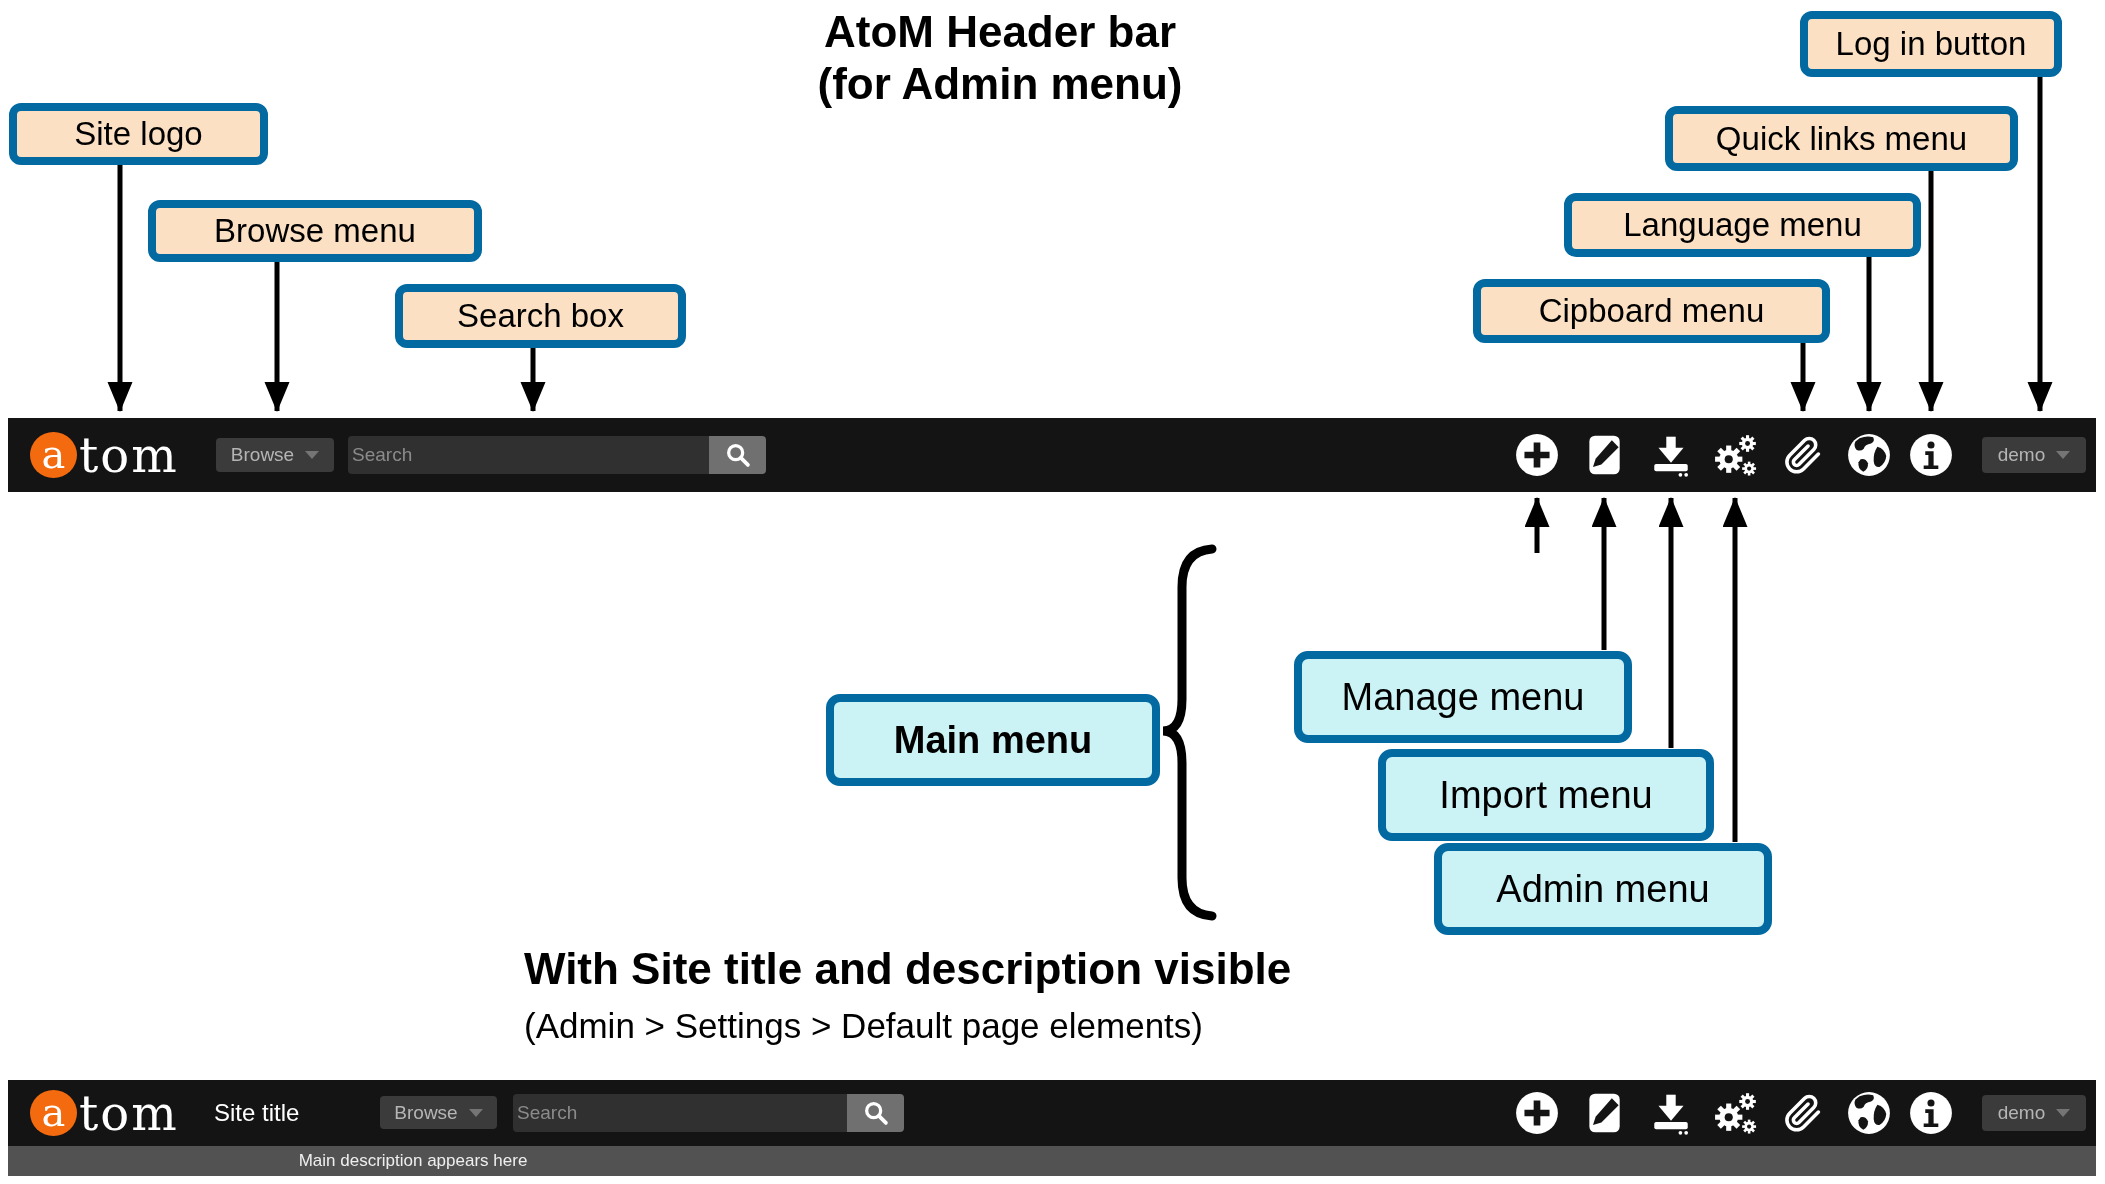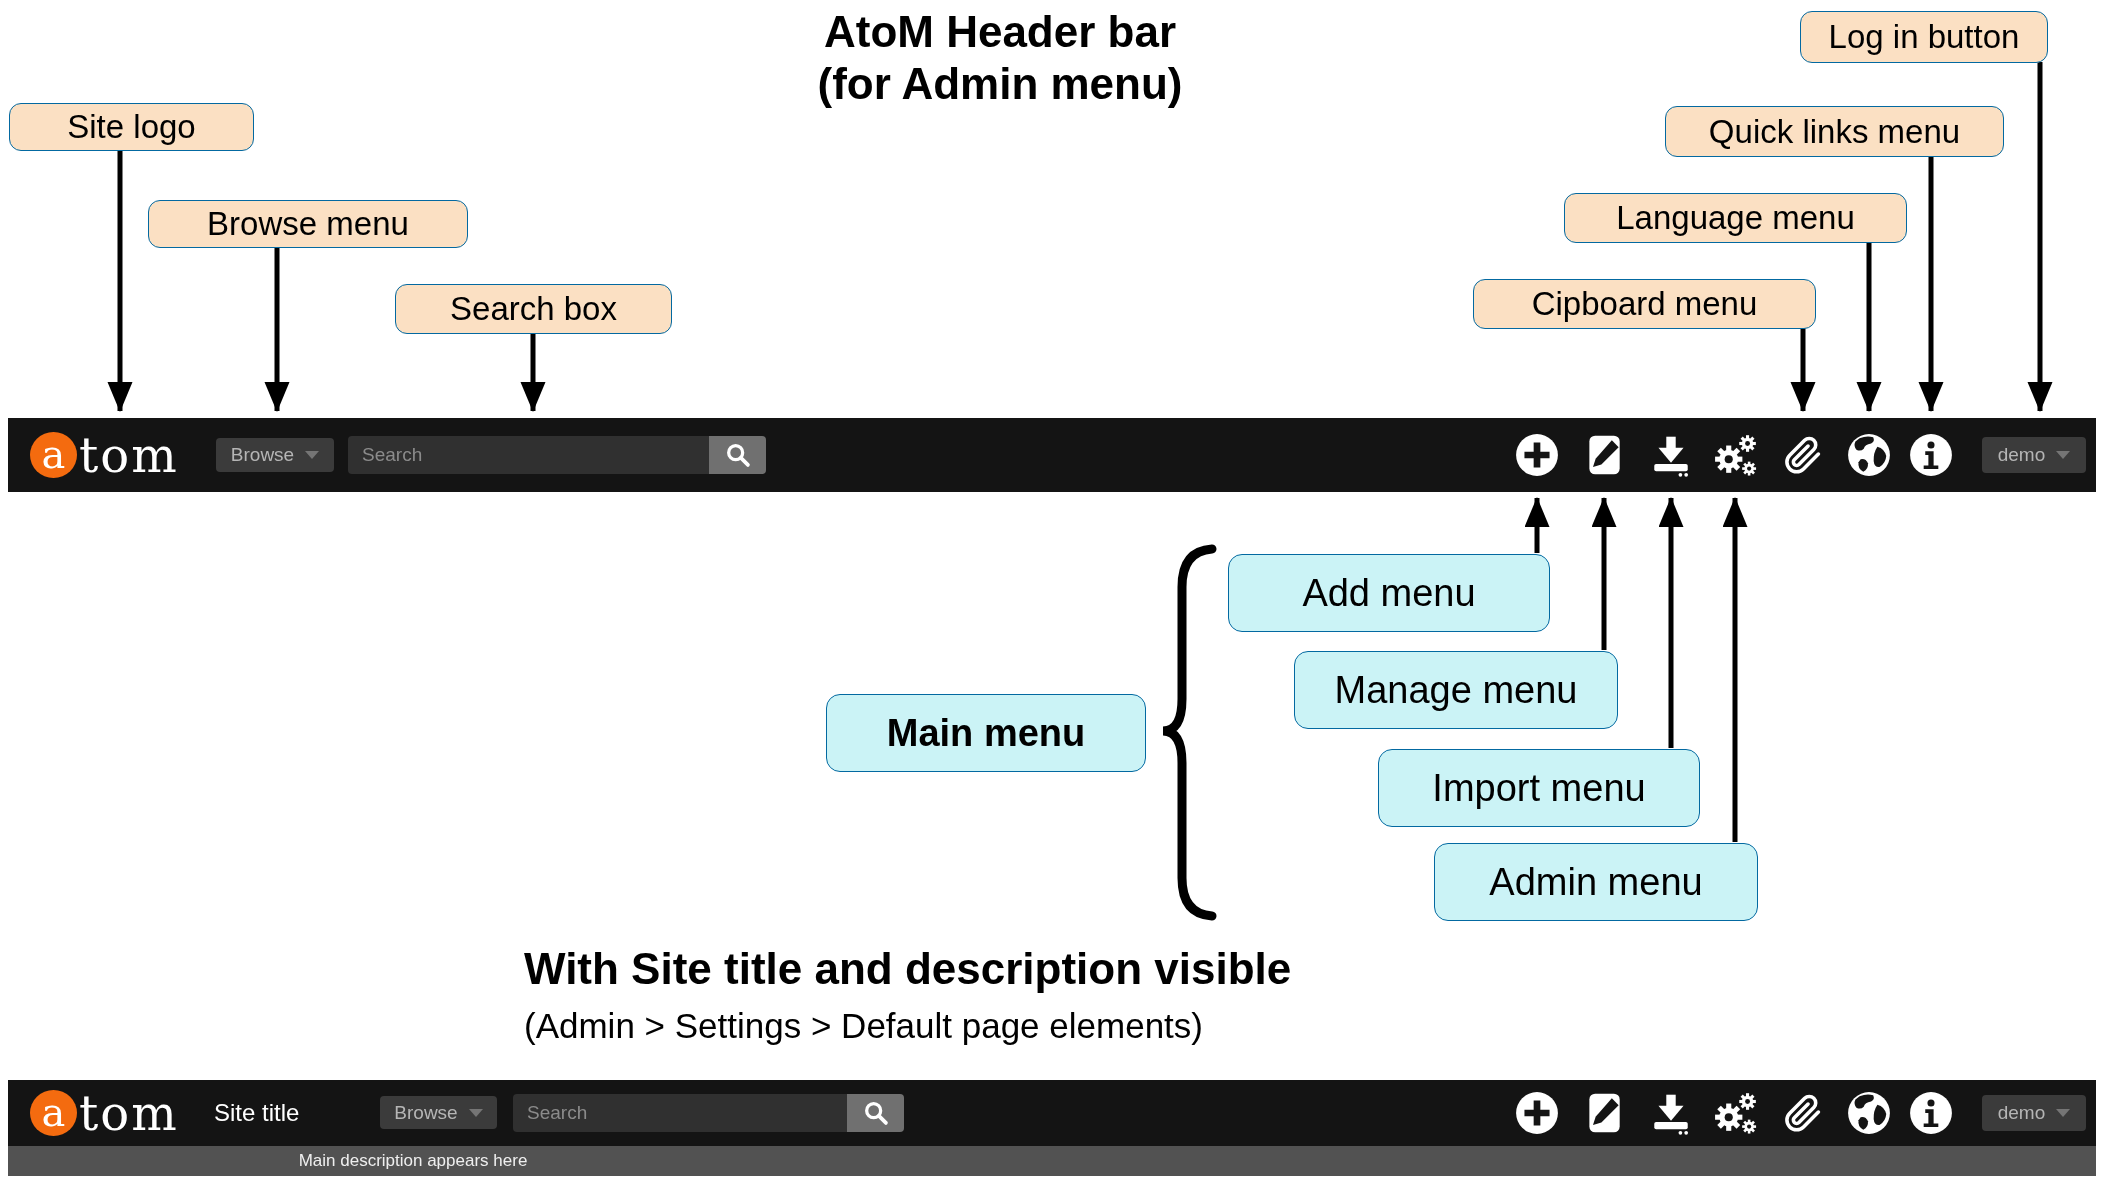--- a/index.html
+++ b/index.html
@@ -6,21 +6,21 @@
   .canvas{position:relative;width:2105px;height:1184px;background:#fff;overflow:hidden;
           font-family:"Liberation Sans",sans-serif;color:#000;}
   
   .overlay{position:absolute;left:0;top:0;z-index:3;pointer-events:none;}
   .main-title{position:absolute;left:520px;top:6px;width:960px;text-align:center;
               font-size:44px;font-weight:bold;line-height:1.18;z-index:2;}
   .section-title{position:absolute;left:524px;top:944px;width:1000px;z-index:2;}
   .section-title .h{font-size:44px;font-weight:bold;}
   .section-title .sub{font-size:35px;margin-top:12px;font-weight:normal;}
   .callout{position:absolute;display:flex;align-items:center;justify-content:center;
-           background:#FBE0C3;border:1px solid #0369a1;border-radius:12px;font-size:33px;z-index:4;}
+           background:#FBE0C3;border:8px solid #0369a1;border-radius:12px;font-size:33px;z-index:4;}
   .callout.cyan{background:#CBF3F6;border-radius:14px;font-size:38px;}
   .c-site-logo{left:9px;top:103px;width:243px;height:46px;}
   .c-browse{left:148px;top:200px;width:318px;height:46px;}
   .c-search{left:395px;top:284px;width:275px;height:48px;}
   .c-clip{left:1473px;top:279px;width:341px;height:48px;}
   .c-lang{left:1564px;top:193px;width:341px;height:48px;}
   .c-quick{left:1665px;top:106px;width:337px;height:49px;}
   .c-login{left:1800px;top:11px;width:246px;height:50px;}
   .c-add{left:1228px;top:554px;width:320px;height:76px;}
   .c-manage{left:1294px;top:651px;width:322px;height:76px;}
@@ -46,21 +46,21 @@
          border-top:8px solid #757575;}
   .navbar1 .btn-browse{left:208px;top:20px;width:118px;height:34px;}
   .navbar2 .btn-browse{left:372px;top:16px;width:117px;height:33px;}
   .btn-user{left:1974px;width:104px;height:36px;}
   .navbar1 .btn-user{top:19px;}
   .navbar2 .btn-user{top:15px;}
   .search{position:absolute;display:flex;}
   .navbar1 .search{left:340px;top:18px;width:418px;height:38px;}
   .navbar2 .search{left:505px;top:14px;width:391px;height:38px;}
   .search input{flex:1;min-width:0;background:#303030;border:none;outline:none;color:#ddd;
-                font-size:19px;padding:0 14px;border-radius:4px 0 0 4px;font-family:inherit;}
+                font-size:19px;padding:0 4px;border-radius:4px 0 0 4px;font-family:inherit;}
   .search input::placeholder{color:#8b8b8b;}
   .search-btn{width:57px;background:#707070;border-radius:0 4px 4px 0;
               display:flex;align-items:center;justify-content:center;cursor:pointer;}
   .search-btn svg{width:28px;height:28px;}
   .icon{position:absolute;width:46px;height:46px;cursor:pointer;}
   .navbar1 .icon{top:14px;}
   .navbar2 .icon{top:10px;}
   .icon svg{width:100%;height:100%;}
   .i-add{left:1506px;} .i-edit{left:1573px;} .i-import{left:1640px;} .i-gears{left:1704px;}
   .i-clip{left:1772px;} .i-globe{left:1838px;} .i-info{left:1900px;}
@@ -184,23 +184,20 @@
   <div class="callout c-quick">
       <span>Quick links menu</span>
     </div>
   <div class="callout c-login">
       <span>Log in button</span>
     </div>
 
   <div class="callout cyan c-main">
       <span>Main menu</span>
     </div>
-  <div class="callout cyan c-add">
-      <span>Add menu</span>
-    </div>
   <div class="callout cyan c-manage">
       <span>Manage menu</span>
     </div>
   <div class="callout cyan c-import">
       <span>Import menu</span>
     </div>
   <div class="callout cyan c-admin">
       <span>Admin menu</span>
     </div>
 

